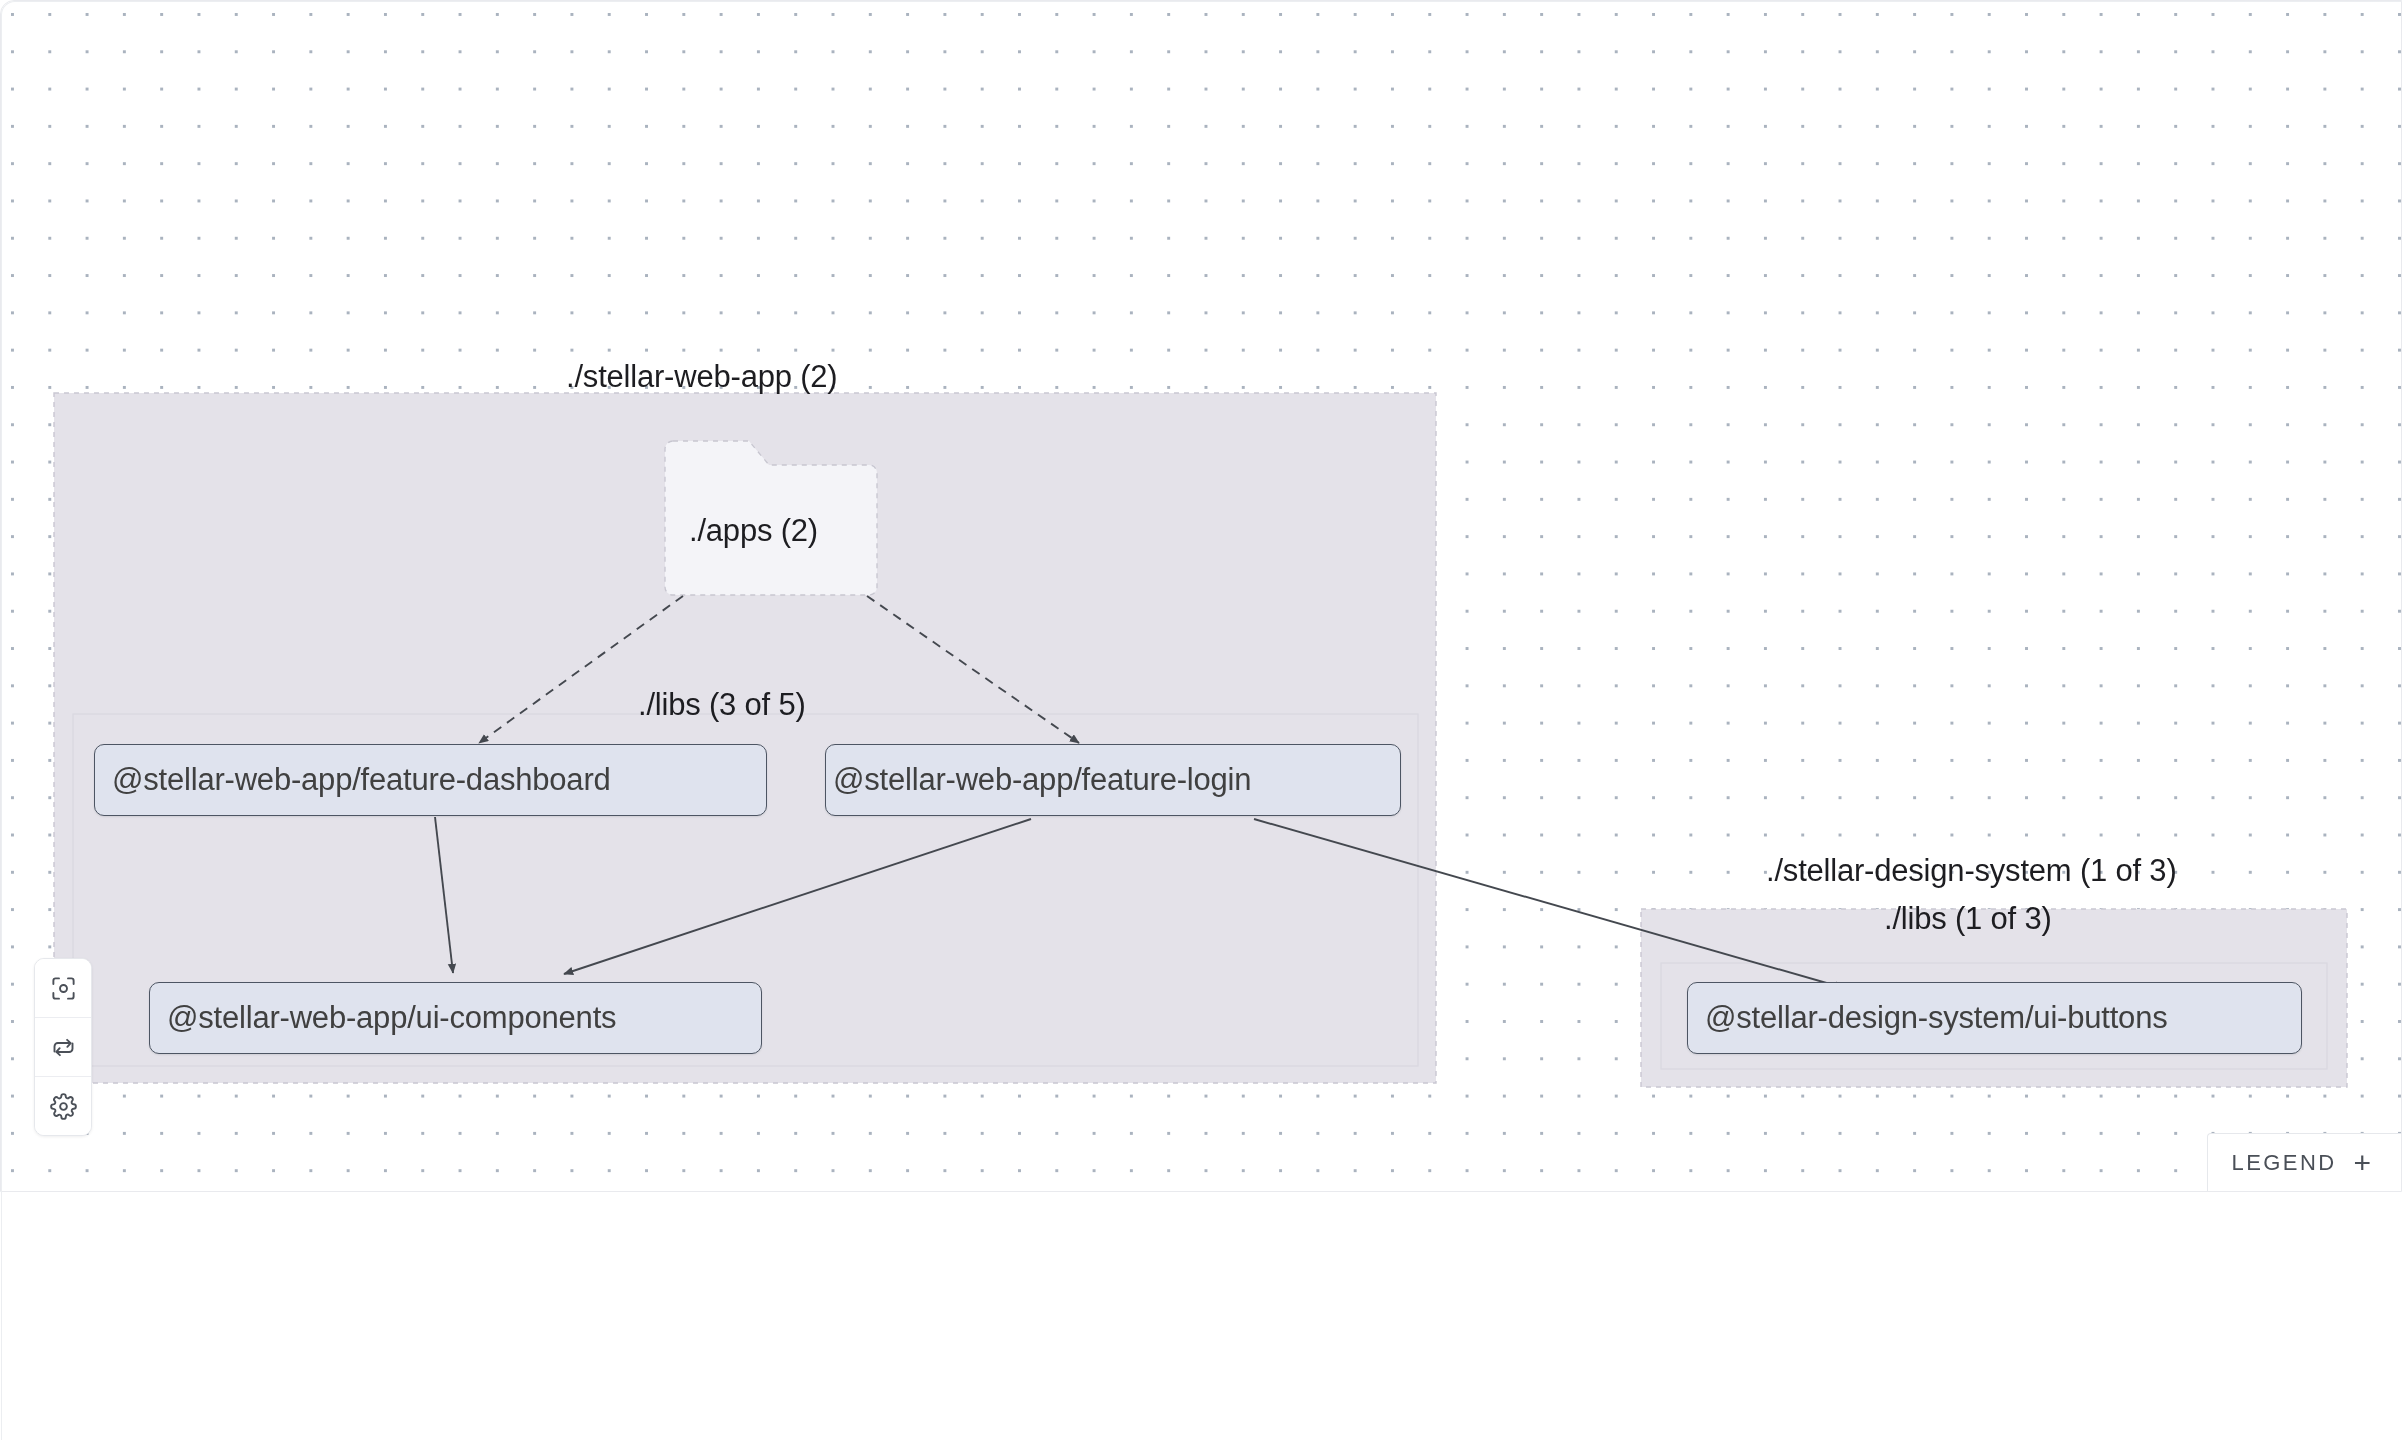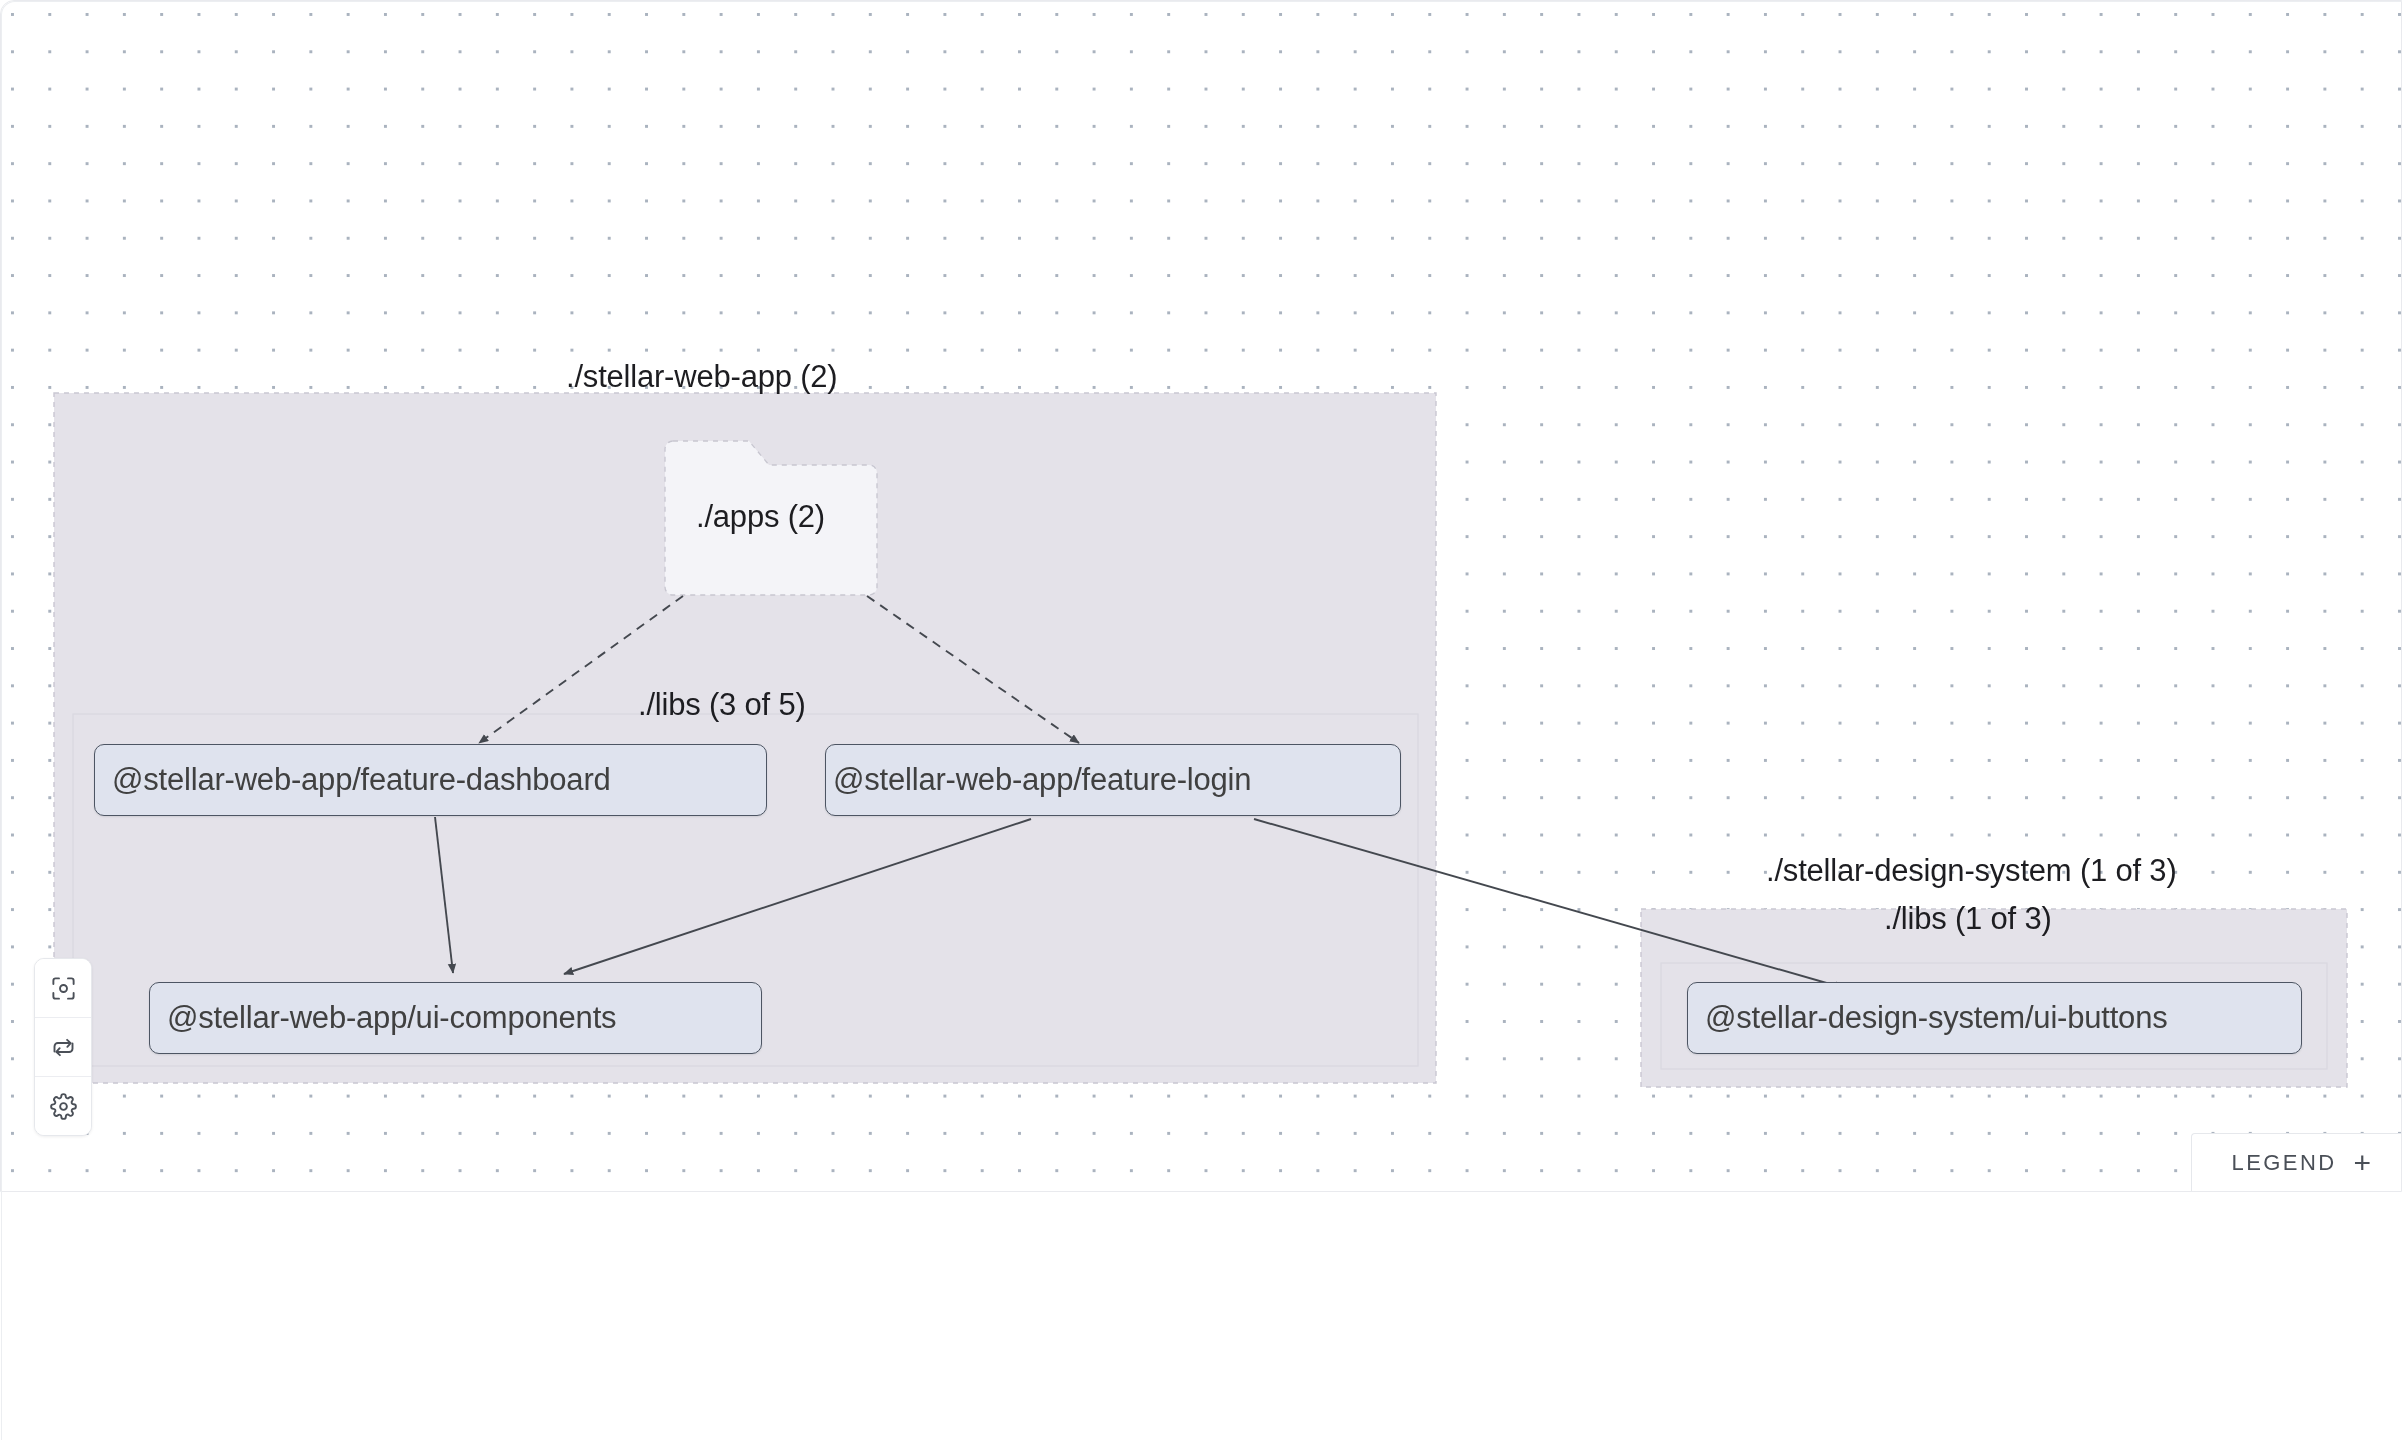--- a/index.html
+++ b/index.html
@@ -103,21 +103,21 @@
   }
   .ctl-btn:last-child { border-bottom: none; }
   .ctl-btn svg { display: block; }
 
   
   #legend-button {
     position: absolute;
     right: 0;
     bottom: 0;
     height: 57px;
-    padding: 0 30px 0 40px;
+    padding: 0 30px 0 24px;
     background: #ffffff;
     border-top: 1px solid #e6e8ec;
     border-left: 1px solid #e6e8ec;
     border-top-left-radius: 4px;
     display: flex;
     align-items: center;
     gap: 17px;
     cursor: pointer;
   }
   #legend-button .legend-text {
@@ -171,21 +171,21 @@
   </svg>
 
   <div class="grp-label" style="left:565px; top:360px;">./stellar-web-app (2)</div>
 
   <div class="grp-label" style="left:637px; top:688px;">./libs (3 of 5)</div>
 
   <div class="grp-label" style="left:1735px; top:854px;margin-left:30px;">./stellar-design-system (1 of 3)</div>
 
   <div class="grp-label" style="left:1883px; top:902px;">./libs (1 of 3)</div>
 
-  <div class="apps-folder-label" style="left:688px; top:498px;margin-left:7px;">./apps (2)</div>
+  <div class="apps-folder-label" style="left:688px; top:512px;">./apps (2)</div>
 
   <div class="lib-node" style="left:93px; top:743px; width:673px; height:72px;">
     <span>@stellar-web-app/feature-dashboard</span>
   </div>
 
   <div class="lib-node" style="left:824px; top:743px; width:576px; height:72px;padding-left:7px;">
     <span>@stellar-web-app/feature-login</span>
   </div>
 
   <div class="lib-node" style="left:148px; top:981px; width:613px; height:72px;">

